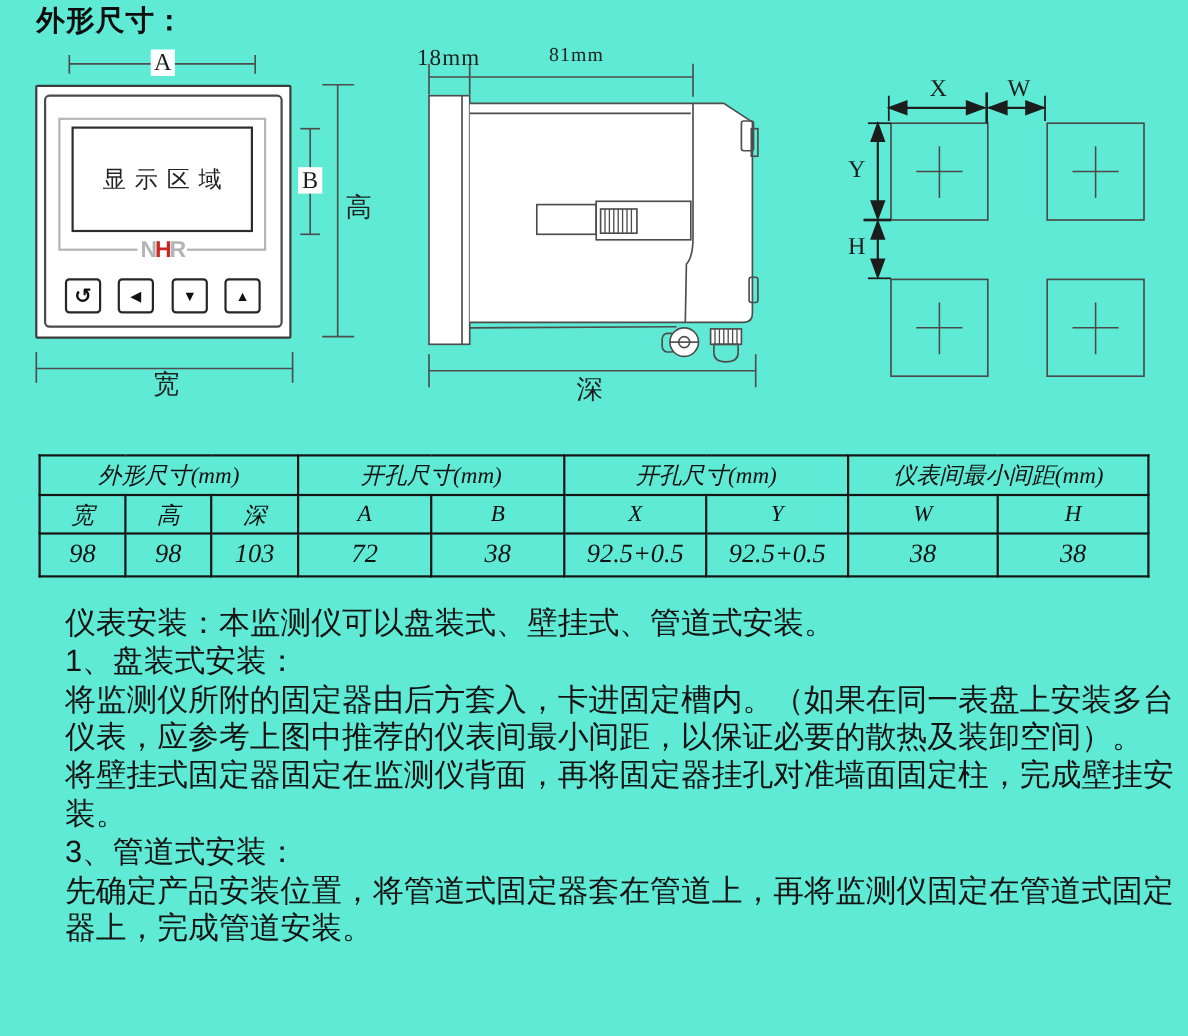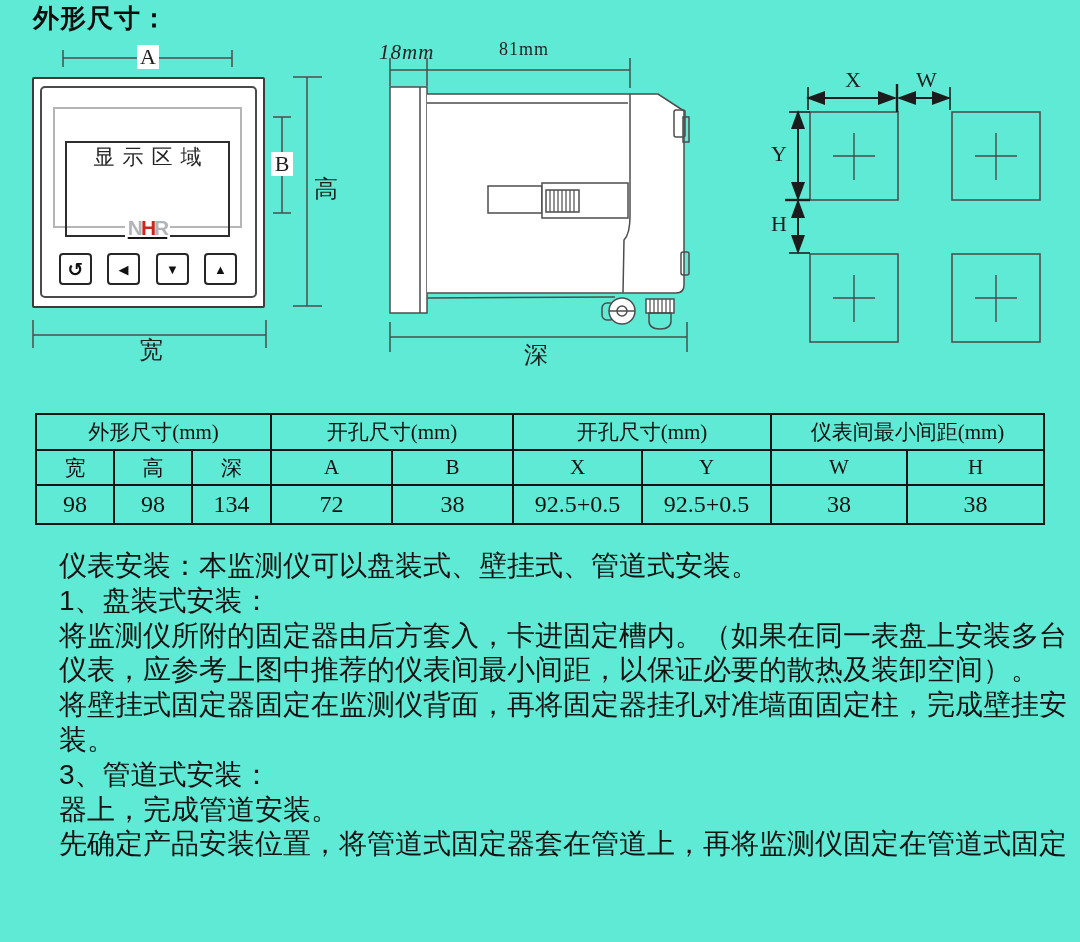--- a/index.html
+++ b/index.html
@@ -8,49 +8,49 @@
   .abs{position:absolute;box-sizing:border-box;}
   
   .page-title{left:33px;top:1px;font-size:26px;font-weight:700;letter-spacing:1px;color:#0d0d0d;}
   
   .linework{left:0;top:0;width:1080px;height:400px;}
   
   .fv-outer{left:32px;top:77px;width:233px;height:231px;border:2px solid #3c3c3c;border-radius:2px;background:#fff;}
   .fv-inner{left:40px;top:86px;width:217px;height:212px;border:2px solid #4a4a4a;border-radius:5px;}
   .fv-bezel{left:53px;top:107px;width:189px;height:121px;border:2px solid #b5b5b5;}
   .fv-display{left:65px;top:115px;width:165px;height:96px;border:2px solid #2d2d2d;
-              display:flex;align-items:flex-start;justify-content:center;margin-top:26px;}
+              display:flex;align-items:center;justify-content:center;}
   .fv-display-label{font-family:"Liberation Serif","DejaVu Serif",serif;font-size:21px;
                     letter-spacing:8px;padding-left:8px;color:#242424;}
   .logo-row{left:53px;top:216px;width:189px;height:24px;display:flex;align-items:center;justify-content:center;}
-  .logo-letters{background:#fff;padding:0 3px;font-weight:700;font-size:21px;line-height:22px;letter-spacing:-2px;text-decoration:underline;}
+  .logo-letters{background:#fff;padding:0 3px;font-weight:700;font-size:21px;line-height:22px;letter-spacing:-2px;}
   .logo-n,.logo-r{color:#b2b5b7;}
   .logo-h{color:#c8281e;}
   .btn{position:absolute;top:253px;width:33px;height:32px;border:2px solid #262626;border-radius:4px;
        background:#fff;display:flex;align-items:center;justify-content:center;box-sizing:border-box;color:#111;}
   .btn-1{left:59px;} .btn-2{left:107px;} .btn-3{left:156px;} .btn-4{left:204px;}
   .icon-rotate{font-size:19px;font-weight:700;line-height:1;}
   .icon-tri{font-size:13px;line-height:1;}
   
   .dimlab{position:absolute;font-family:"Liberation Serif","DejaVu Serif",serif;color:#1f1f1f;line-height:1.1;}
   .mask{background:#fff;text-align:center;}
   .lab-a{left:137px;top:45px;width:22px;font-size:22px;}
   .lab-b{left:271px;top:152px;width:22px;font-size:22px;}
   .lab-gao{left:314px;top:176px;font-size:24px;}
   .lab-kuan{left:139px;top:337px;font-size:24px;}
-  .lab-18{left:379px;top:41px;font-size:21px;letter-spacing:1px;font-style:italic;}
+  .lab-18{left:379px;top:41px;font-size:21px;letter-spacing:1px;}
   .lab-81{left:499px;top:40px;font-size:18px;letter-spacing:1px;}
   .lab-shen{left:524px;top:342px;font-size:24px;}
   .lab-x{left:845px;top:68px;font-size:22px;}
   .lab-w{left:916px;top:68px;font-size:22px;}
   .lab-y{left:771px;top:142px;font-size:22px;}
   .lab-h{left:771px;top:212px;font-size:22px;}
   
   .dim-table{position:absolute;left:35px;top:413px;width:1008px;border-collapse:collapse;table-layout:fixed;
-             font-family:"Liberation Serif","DejaVu Serif",serif;color:#111;}
+             font-family:"Liberation Serif","DejaVu Serif",serif;color:#111;font-style:italic;}
   .dim-table td{border:2px solid #141414;text-align:center;padding:0;}
   .dim-table .r1 td{height:34px;font-size:21px;}
   .dim-table .r2 td{height:33px;font-size:21px;}
   .dim-table .r3 td{height:37px;font-size:24px;}
   
   .install{position:absolute;left:35px;top:549px;width:1020px;}
   .install-line{font-size:28px;line-height:34.8px;font-weight:500;color:#131313;white-space:nowrap;margin-left:24px;}
 </style>
 </head>
 <body>
@@ -203,36 +203,36 @@
       <td>A</td>
       <td>B</td>
       <td>X</td>
       <td>Y</td>
       <td>W</td>
       <td>H</td>
     </tr>
     <tr class="r3">
       <td>98</td>
       <td>98</td>
-      <td>134</td>
+      <td>103</td>
       <td>72</td>
       <td>38</td>
       <td>92.5+0.5</td>
       <td>92.5+0.5</td>
       <td>38</td>
       <td>38</td>
     </tr>
   </tbody>
     </table>
 
   <div class="install">
     <div class="install-line">仪表安装：本监测仪可以盘装式、壁挂式、管道式安装。</div>
     <div class="install-line">1、盘装式安装：</div>
     <div class="install-line">将监测仪所附的固定器由后方套入，卡进固定槽内。（如果在同一表盘上安装多台</div>
     <div class="install-line">仪表，应参考上图中推荐的仪表间最小间距，以保证必要的散热及装卸空间）。</div>
     <div class="install-line">将壁挂式固定器固定在监测仪背面，再将固定器挂孔对准墙面固定柱，完成壁挂安</div>
     <div class="install-line">装。</div>
     <div class="install-line">3、管道式安装：</div>
+    <div class="install-line">先确定产品安装位置，将管道式固定器套在管道上，再将监测仪固定在管道式固定</div>
     <div class="install-line">器上，完成管道安装。</div>
-    <div class="install-line">先确定产品安装位置，将管道式固定器套在管道上，再将监测仪固定在管道式固定</div>
   </div>
 
 </div>
 
 </body></html>

